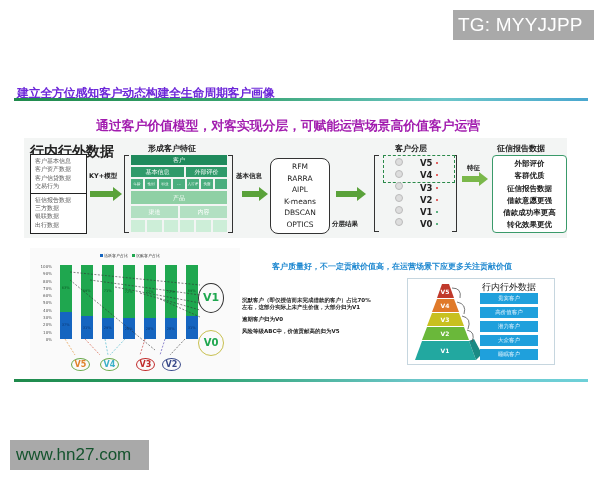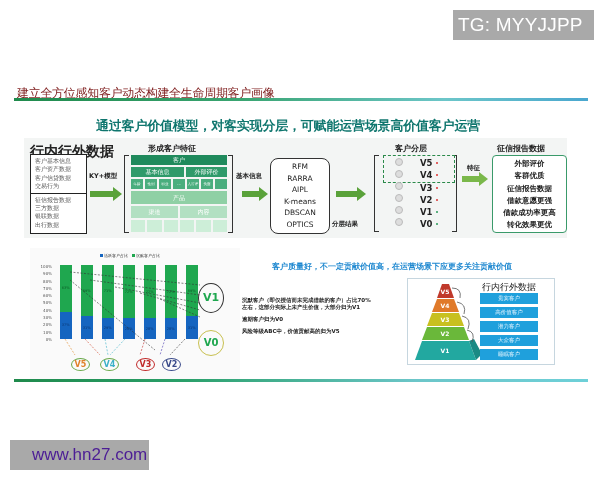--- a/index.html
+++ b/index.html
@@ -1,28 +1,28 @@
 <!DOCTYPE html>
 <html><head>
 <meta charset="utf-8">
 <style>
   * { box-sizing: border-box; margin: 0; padding: 0; }
   html, body { width: 600px; height: 480px; background: #ffffff; overflow: hidden; }
   body { position: relative; font-family: "DejaVu Sans", "Liberation Sans", sans-serif; color: #222; }
 
   .wm-top { position: absolute; left: 453px; top: 10px; width: 141px; height: 30px; background: #a9a9a9; color: #fff;
     font-family: "Liberation Sans", sans-serif; font-size: 19px; line-height: 30px; padding-left: 5px; letter-spacing: 0.2px; }
-  .wm-bottom { position: absolute; left: 10px; top: 440px; width: 139px; height: 30px; background: #a9a9a9; color: #4c1d95;
-    font-family: "Liberation Sans", sans-serif; font-size: 17px; line-height: 30px; padding-left: 22px; }
-
-  .slide-title { position: absolute; left: 17px; top: 85px; font-size: 12px; font-weight: normal; color: #7f1d1d; letter-spacing: -0.3px; }
+  .wm-bottom { position: absolute; left: 10px; top: 440px; width: 139px; height: 30px; background: #a9a9a9; color: #14532d;
+    font-family: "Liberation Sans", sans-serif; font-size: 17px; line-height: 30px; padding-left: 6px; }
+
+  .slide-title { position: absolute; left: 17px; top: 85px; font-size: 12px; font-weight: bold; color: #6d28d9; letter-spacing: -0.3px; }
   .title-rule { position: absolute; left: 14px; top: 98px; width: 574px; height: 3px;
     background: linear-gradient(90deg, #1f8a4c 0%, #3aa572 40%, #6cc6c9 75%, #4aa7cf 100%); }
 
-  .subtitle { position: absolute; left: 96px; top: 117px; font-size: 13px; font-weight: bold; color: #0f766e; letter-spacing: -0.2px; }
+  .subtitle { position: absolute; left: 96px; top: 117px; font-size: 13px; font-weight: bold; color: #a21caf; letter-spacing: -0.2px; }
 
   .top-panel { position: absolute; left: 24px; top: 138px; width: 543px; height: 100px; background: #f3f5f4; }
 
   
   .data-head { position: absolute; left: 30px; top: 143px; font-size: 14px; font-weight: bold; color: #222; }
   .data-box { position: absolute; left: 30px; top: 154px; width: 57px; height: 80px; border: 1.5px solid #222; background: #fff; }
   .data-box .sec { padding: 2px 4px; font-size: 6px; line-height: 8.4px; color: #555; }
   .data-box .sec + .sec { border-top: 1.5px solid #222; }
 
   .arrow { position: absolute; height: 14px; }

